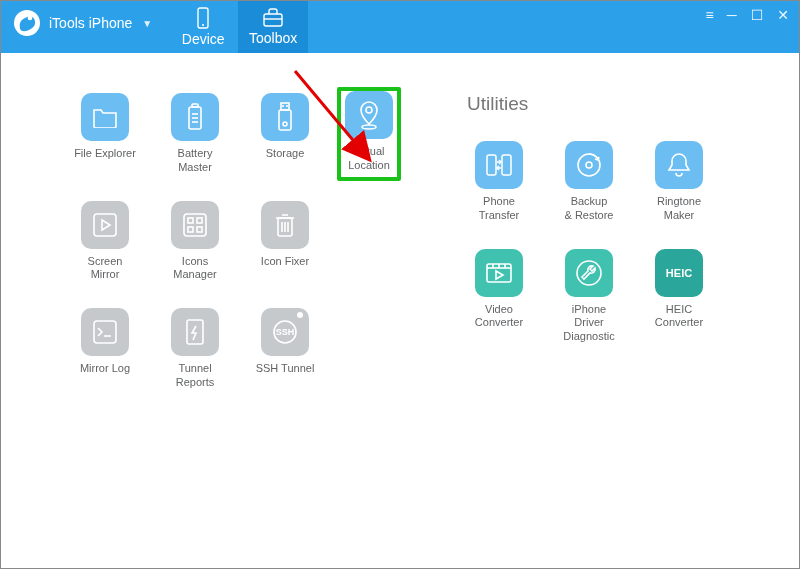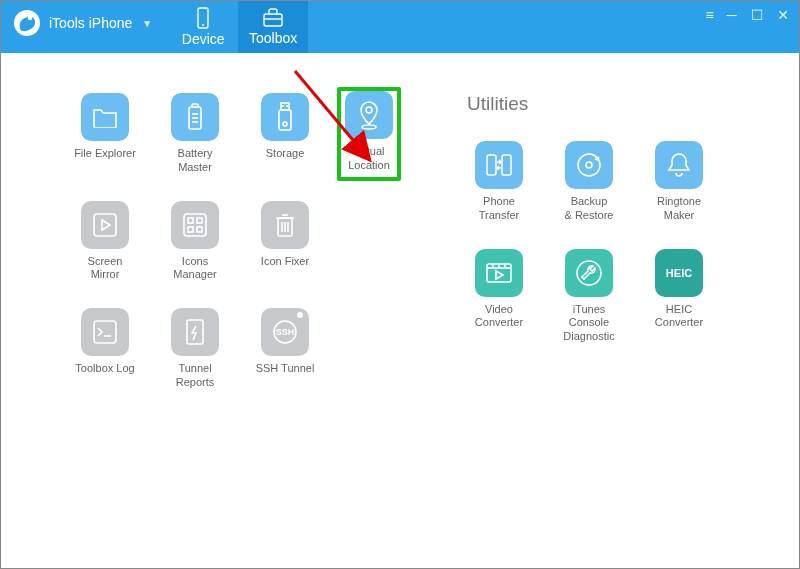--- a/index.html
+++ b/index.html
@@ -251,21 +251,21 @@
       <div style="width:64px"></div>
 
       <div class="tool">
         <div class="tile gray">
           <svg width="26" height="26" viewBox="0 0 26 26" fill="none" stroke="#fff" stroke-width="1.6">
             <rect x="2" y="2" width="22" height="22" rx="3"></rect>
             <polyline points="6,9 10,13 6,17"></polyline>
             <line x1="12" y1="17" x2="19" y2="17"></line>
           </svg>
         </div>
-        <div class="tool-label">Toolbox Log</div>
+        <div class="tool-label">Mirror Log</div>
       </div>
 
       <div class="tool">
         <div class="tile gray">
           <svg width="22" height="28" viewBox="0 0 22 28" fill="none" stroke="#fff" stroke-width="1.6">
             <rect x="3" y="2" width="16" height="24" rx="2"></rect>
             <polyline points="12,8 8,15 12,15 9,22"></polyline>
           </svg>
         </div>
         <div class="tool-label">Tunnel Reports</div>
@@ -341,21 +341,21 @@
 Converter</div>
       </div>
 
       <div class="tool">
         <div class="tile teal">
           <svg width="28" height="28" viewBox="0 0 28 28" fill="none" stroke="#fff" stroke-width="1.6">
             <circle cx="14" cy="14" r="12"></circle>
             <path d="M18 7 a4 4 0 0 0 -5 5 l-6 6 2 2 6 -6 a4 4 0 0 0 5 -5 l-3 3 -2 -2 Z"></path>
           </svg>
         </div>
-        <div class="tool-label" style="white-space:pre-line">iTunes Console
+        <div class="tool-label" style="white-space:pre-line">iPhone Driver
 Diagnostic</div>
       </div>
 
       <div class="tool">
         <div class="tile darkteal" style="color:#fff;font-size:11px;font-weight:600">
           HEIC
         </div>
         <div class="tool-label">HEIC Converter</div>
       </div>
 

